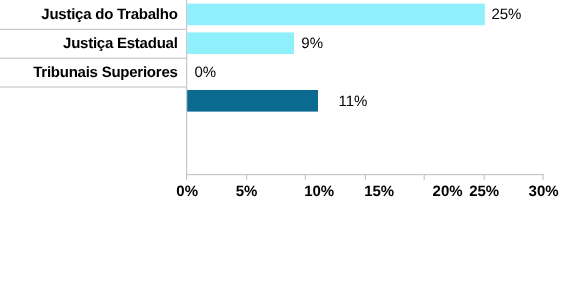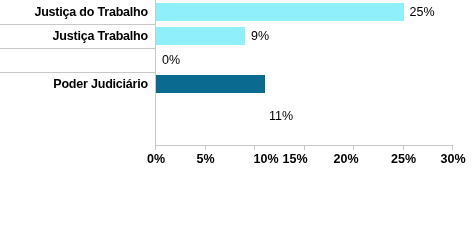--- a/index.html
+++ b/index.html
@@ -126,48 +126,48 @@
   <div id="plot-left-edge"></div>
 
   <div id="rows">
       <div class="row">
         <div class="cat-label">Justiça do Trabalho</div>
         <div class="bar" style="width: 247.5px; background: rgb(143, 240, 251);"></div>
         <div class="val-label" style="left: 409.5px;">25%</div>
       </div>
       <div class="row">
         <div class="row-sep"></div>
-        <div class="cat-label">Justiça Trabalho</div>
+        <div class="cat-label">Justiça Estadual</div>
         <div class="bar" style="width: 89.1px; background: rgb(143, 240, 251);"></div>
         <div class="val-label" style="left: 251.1px;">9%</div>
       </div>
       <div class="row">
         <div class="row-sep"></div>
+        <div class="cat-label">Tribunais Superiores</div>
         <div class="val-label" style="left: 162px;">0%</div>
       </div>
       <div class="row">
         <div class="row-sep"></div>
-        <div class="cat-label">Poder Judiciário</div>
         <div class="bar" style="width: 108.9px; background: rgb(11, 106, 143);"></div>
-        <div class="val-label" style="left: 269px; margin-top: 32px;">11%</div>
+        <div class="val-label" style="left: 282px;">11%</div>
       </div>
     </div>
 
   <div id="axis-line"></div>
 
   <div id="axis-ticks">
       <div class="tick" style="left: 155px;"></div>
       <div class="tick-label" style="left: 156px;">0%</div>
       <div class="tick" style="left: 204.5px;"></div>
       <div class="tick-label" style="left: 205.5px;">5%</div>
       <div class="tick" style="left: 254px;"></div>
       <div class="tick-label" style="left: 266px;">10%</div>
       <div class="tick" style="left: 303.5px;"></div>
-      <div class="tick-label" style="left: 295px;">15%</div>
+      <div class="tick-label" style="left: 316px;">15%</div>
       <div class="tick" style="left: 353px;"></div>
-      <div class="tick-label" style="left: 346px;">20%</div>
+      <div class="tick-label" style="left: 373px;">20%</div>
       <div class="tick" style="left: 402.5px;"></div>
       <div class="tick-label" style="left: 403.5px;">25%</div>
       <div class="tick" style="left: 452px;"></div>
       <div class="tick-label" style="left: 453px;">30%</div>
     </div>
 
 </div>
 
 </body></html>

